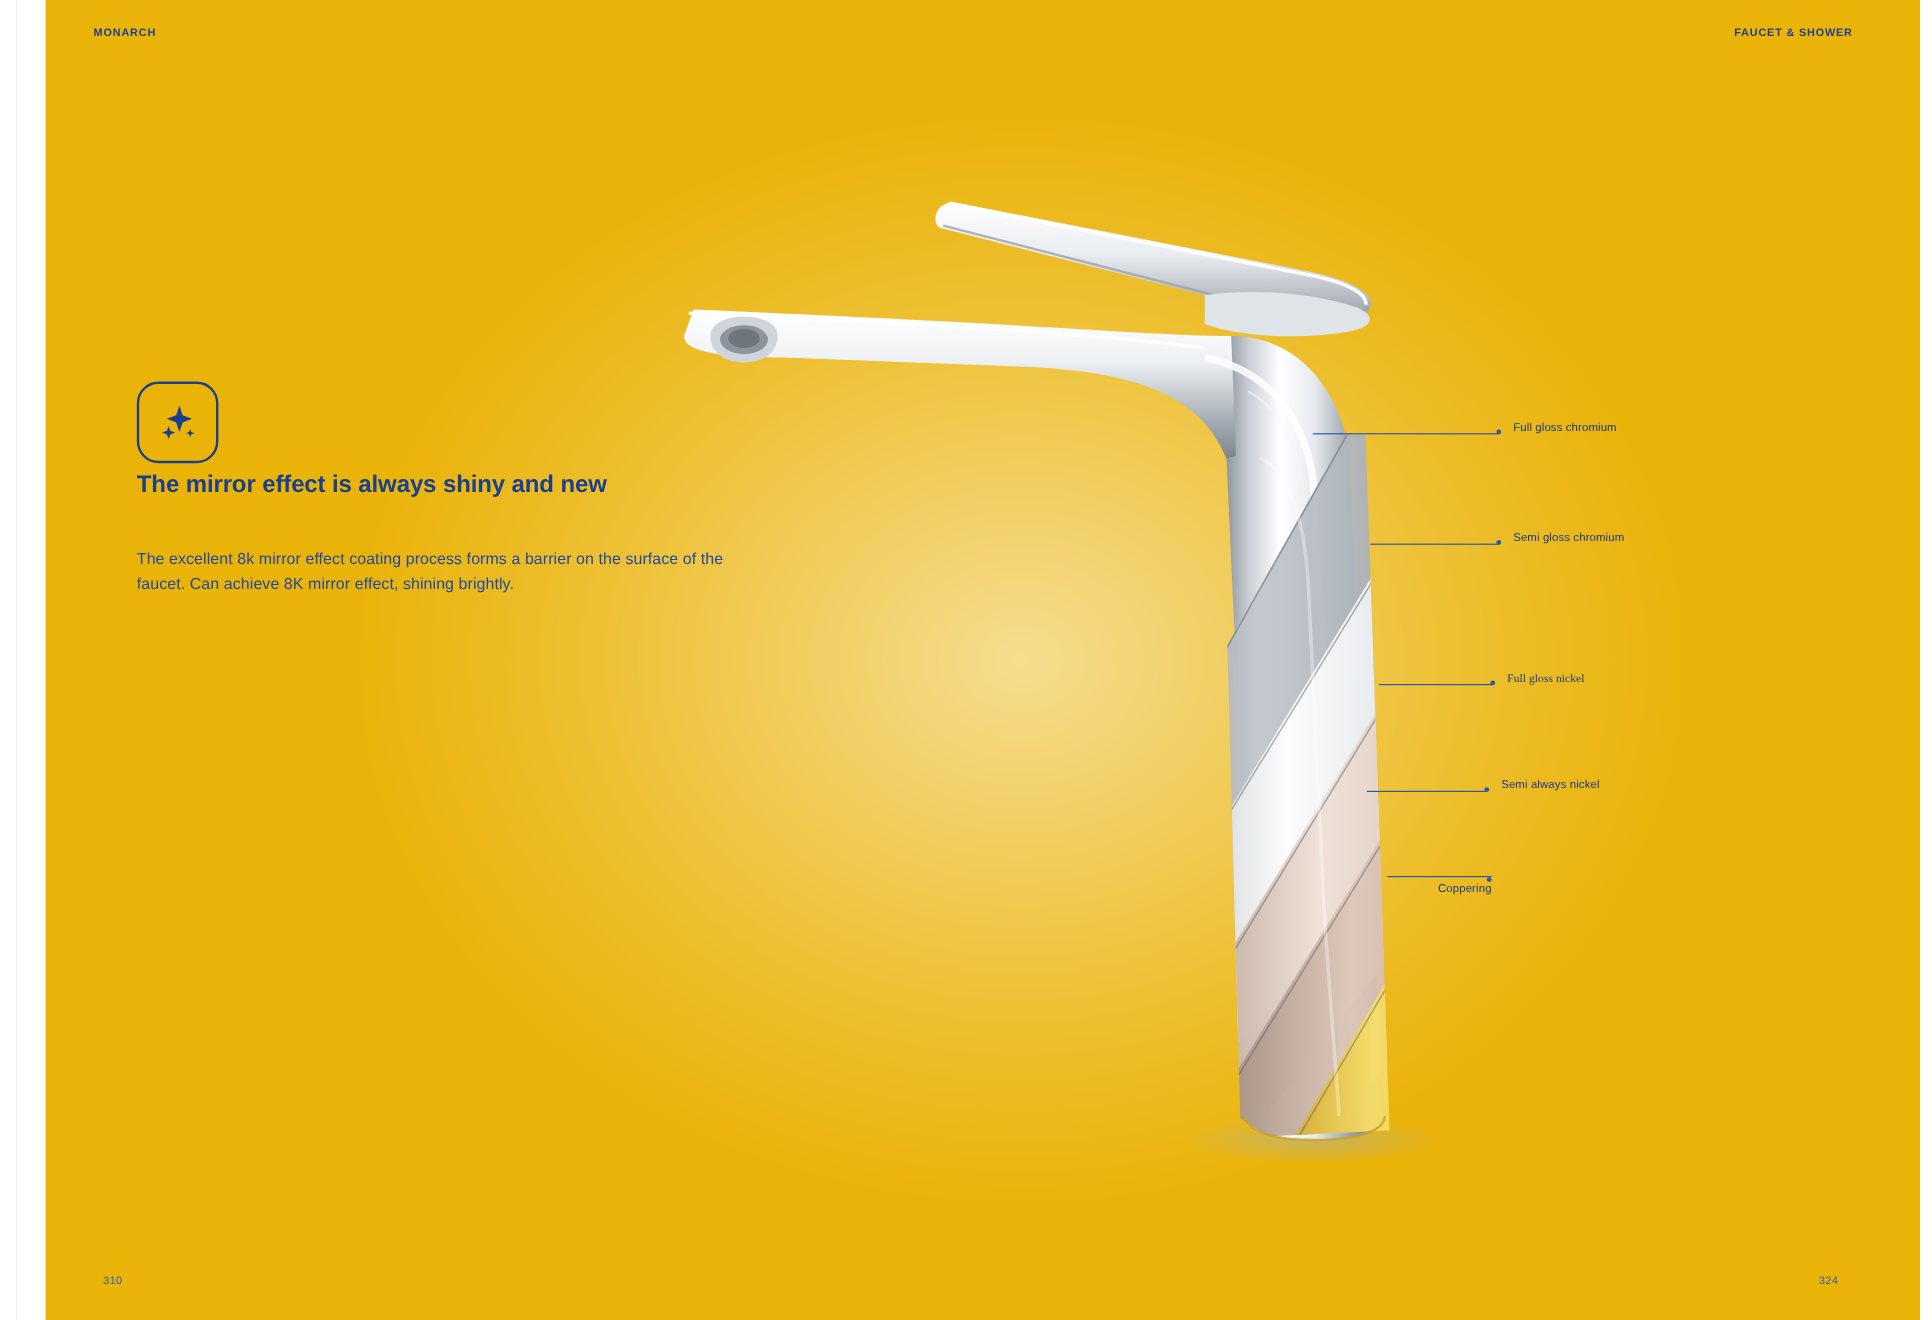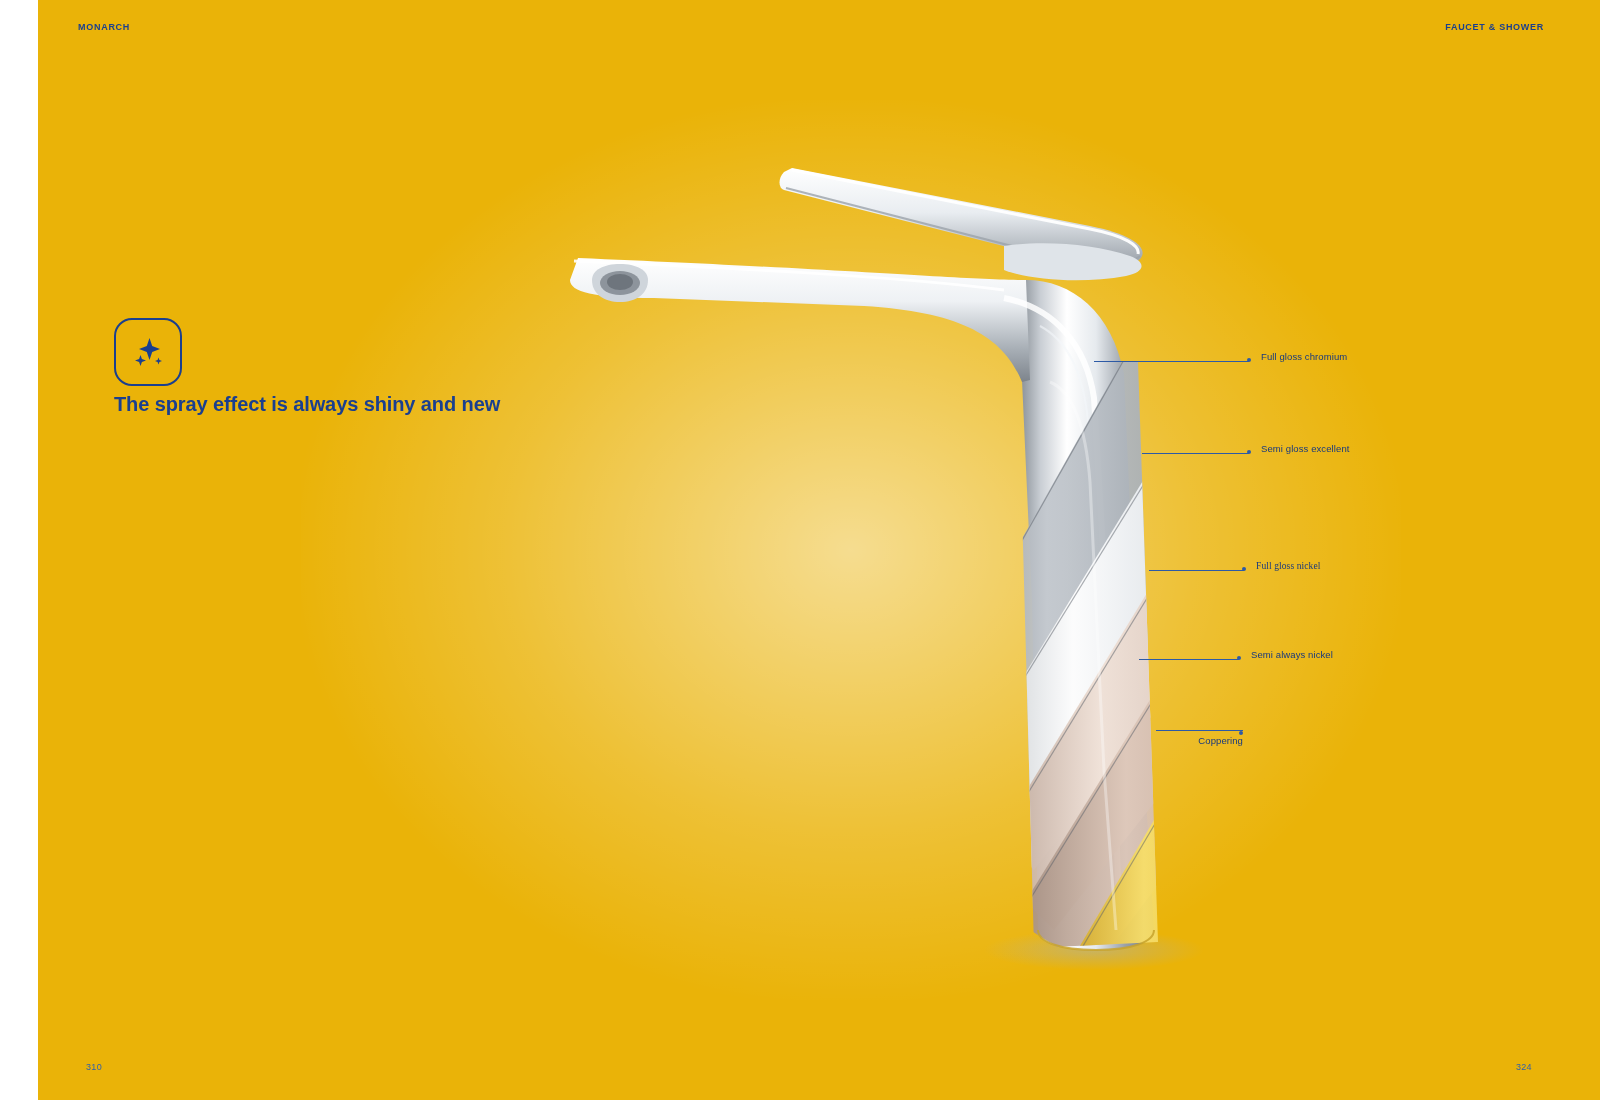--- a/index.html
+++ b/index.html
@@ -171,23 +171,24 @@
   <div class="text-col">
 
     <div class="badge">
       <svg width="40" height="40" viewBox="0 0 40 40" aria-hidden="true">
         <path d="M21.5 6 L24.2 14.0 L32 17 L24.2 20.0 L21.5 28 L18.8 20.0 L11 17 L18.8 14.0 Z" fill="#1a3f8f"></path>
         <path d="M12.5 23 L13.9 27.0 L18 28.5 L13.9 30.0 L12.5 34 L11.1 30.0 L7 28.5 L11.1 27.0 Z" fill="#1a3f8f"></path>
         <path d="M30.5 25.5 L31.4 28.1 L34 29 L31.4 29.9 L30.5 32.5 L29.6 29.9 L27 29 L29.6 28.1 Z" fill="#1a3f8f"></path>
       </svg>
     </div>
 
-    <h2 class="subtitle">The spray effect is always shiny and new</h2>
+    <h2 class="subtitle">The mirror effect is always shiny and new</h2>
 
     <div class="body-copy">
+      <p>The excellent 8k mirror effect coating process forms a barrier on the surface of the faucet. Can achieve 8K mirror effect, shining brightly.</p>
     </div>
   </div>
 
   <div class="product">
     <svg width="680" height="870" viewBox="0 0 680 870" aria-hidden="true">
       <defs>
         <linearGradient id="gBodyH" x1="0" y1="0" x2="1" y2="0">
           <stop offset="0" stop-color="#8e959c"></stop>
           <stop offset="0.14" stop-color="#c9ced4"></stop>
           <stop offset="0.34" stop-color="#ffffff"></stop>
@@ -332,21 +333,21 @@
 
   <div class="callouts">
     <div class="callout" style="top: 18px; left: 0;">
       <span class="leader" style="width: 155px;"></span>
       <span class="leader-dot"></span>
       <span class="label">Full gloss chromium</span>
     </div>
     <div class="callout" style="top: 110px; left: 48px;">
       <span class="leader" style="width: 107px;"></span>
       <span class="leader-dot"></span>
-      <span class="label">Semi gloss excellent</span>
+      <span class="label">Semi gloss chromium</span>
     </div>
     <div class="callout" style="top: 227px; left: 55px; font-family: Liberation Serif, serif;">
       <span class="leader" style="width: 95px;"></span>
       <span class="leader-dot"></span>
       <span class="label">Full gloss nickel</span>
     </div>
     <div class="callout" style="top: 316px; left: 45px;">
       <span class="leader" style="width: 100px;"></span>
       <span class="leader-dot"></span>
       <span class="label">Semi always nickel</span>

